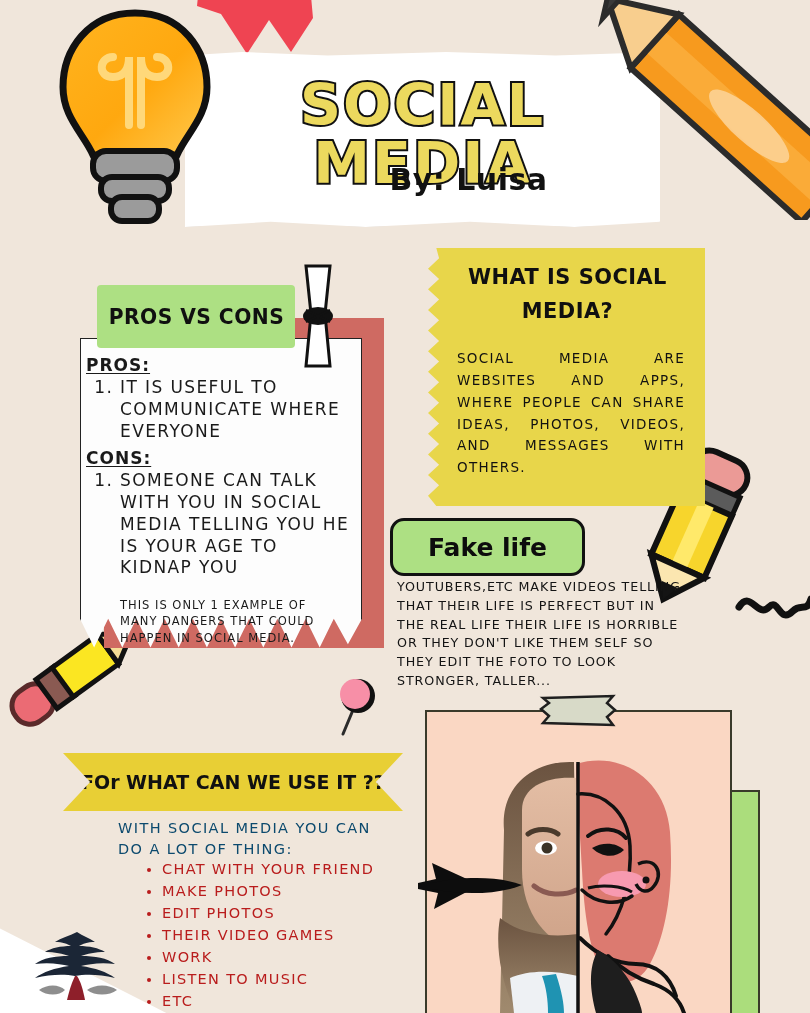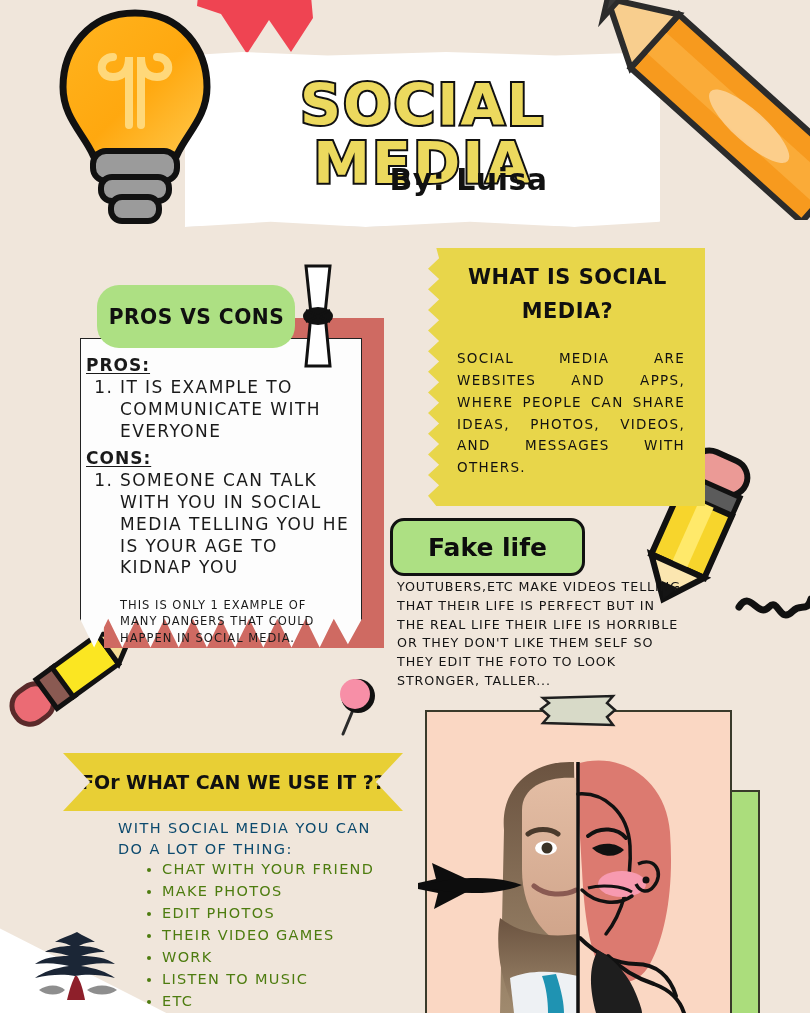--- a/index.html
+++ b/index.html
@@ -52,21 +52,21 @@
   #pros-paper{
     left:80px;top:338px;width:280px;height:318px;background:#fdfdfd;
     clip-path:polygon(0 0,100% 0,100% 88%,95% 96%,90% 88%,85% 97%,80% 88%,
       75% 97%,70% 88%,65% 97%,60% 88%,55% 97%,50% 88%,45% 97%,40% 88%,
       35% 97%,30% 88%,25% 97%,20% 88%,15% 97%,10% 88%,5% 97%,0 88%);
     border:1px solid #222;border-bottom:none;
   }
   #clip-icon{left:292px;top:262px;width:52px;height:112px;}
   #pros-badge{
     left:97px;top:285px;width:198px;height:63px;background:#ade083;
-    border-radius:22px;display:flex;align-items:center;justify-content:center;
+    border-radius:4px;display:flex;align-items:center;justify-content:center;
   }
   #pros-badge span{
     font-size:22px;font-weight:bold;color:#101010;letter-spacing:0.5px;
     transform:scaleX(0.92);
   }
   .pros-body{left:86px;top:355px;width:270px;}
   .sub-head{
     font-size:17px;font-weight:bold;color:#1a1a1a;letter-spacing:1px;
     text-decoration:underline;text-underline-offset:2px;margin:0 0 2px 0;
   }
@@ -120,21 +120,21 @@
     font-size:20px;font-weight:bold;color:#111;letter-spacing:0px;
     transform:scaleX(0.95);
   }
   #pin{left:333px;top:676px;width:46px;height:60px;}
   #use-intro{
     left:118px;top:818px;width:270px;
     font-size:14.5px;color:#0c4a6e;letter-spacing:1.4px;line-height:1.45;
   }
   #use-list{left:140px;top:858px;margin:0;padding-left:22px;list-style:disc;}
   #use-list li{
-    font-size:14.5px;color:#4d7c0f;letter-spacing:1.3px;line-height:1.52;
+    font-size:14.5px;color:#b91c1c;letter-spacing:1.3px;line-height:1.52;
   }
 
   
   #green-card{left:728px;top:790px;width:28px;height:223px;background:#abdd7c;border:2px solid #3a3a2a;}
   #photo-panel{left:425px;top:710px;width:303px;height:303px;background:#fad7c3;border:2px solid #3a3a2a;}
   #washi-tape{left:537px;top:694px;width:82px;height:33px;}
   #arrow{left:418px;top:855px;width:115px;height:62px;}
   #portrait{left:470px;top:738px;width:240px;height:275px;}
 
   
@@ -217,21 +217,21 @@
     <path d="M14 48 L38 60 M14 60 L38 48" stroke="#111" stroke-width="2"></path>
   </svg>
 
   <div class="abs" id="pros-badge">
     <span>PROS VS CONS</span>
   </div>
 
   <div class="abs pros-body">
     <div class="sub-head">PROS:</div>
     <ol class="num-list">
-      <li>IT IS EXAMPLE TO COMMUNICATE WITH EVERYONE</li>
+      <li>IT IS USEFUL TO COMMUNICATE WHERE EVERYONE</li>
     </ol>
     <div class="sub-head">CONS:</div>
     <ol class="num-list">
       <li>SOMEONE CAN TALK WITH YOU IN SOCIAL MEDIA TELLING YOU HE IS YOUR AGE TO KIDNAP YOU</li>
     </ol>
   </div>
   <div class="abs" id="pros-note">THIS IS ONLY 1 EXAMPLE OF MANY DANGERS THAT COULD HAPPEN IN SOCIAL MEDIA.</div>
 
   <div class="abs" id="what-box"></div>
   <div class="abs" id="what-heading">WHAT IS SOCIAL MEDIA?</div>

